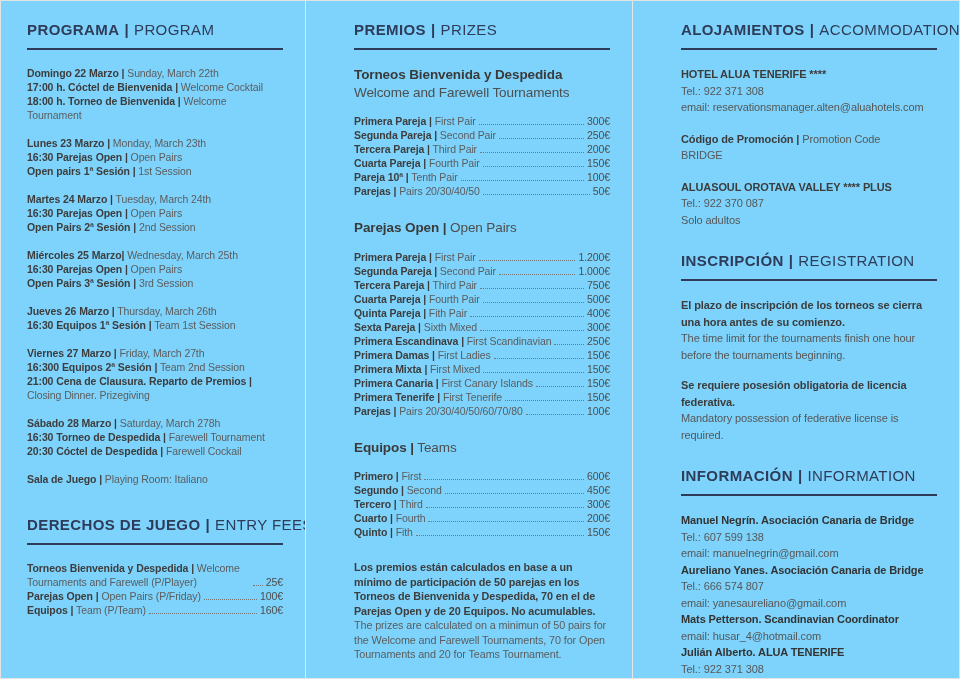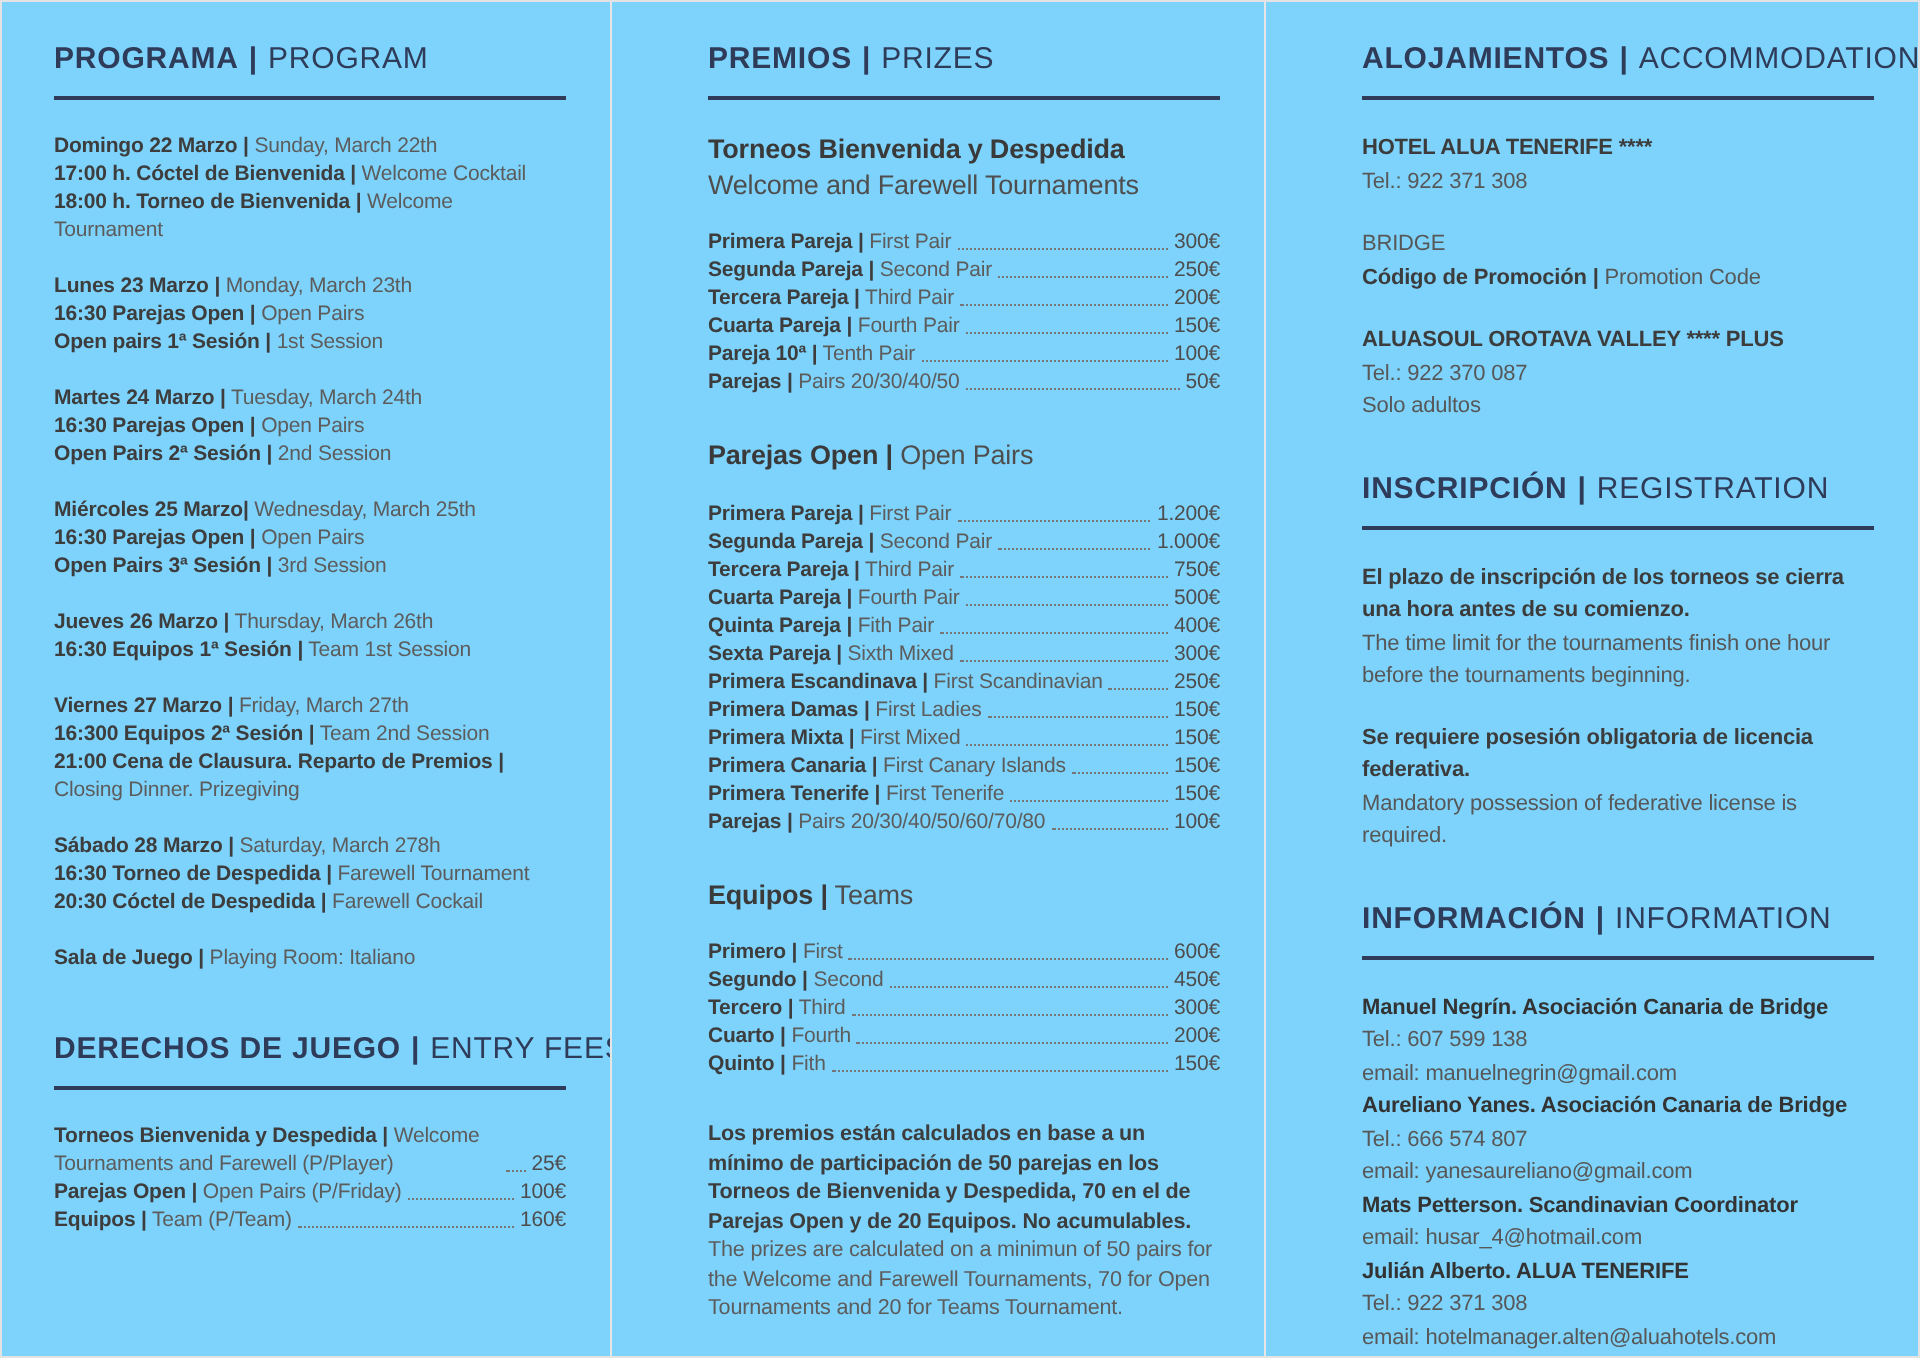--- a/index.html
+++ b/index.html
@@ -295,25 +295,26 @@
     <p class="note note-en">The prizes are calculated on a minimun of 50 pairs for the Welcome and Farewell Tournaments, 70 for Open Tournaments and 20 for Teams Tournament.</p>
   </div>
 
   <div class="col">
     <h2 class="sec-head"><b>ALOJAMIENTOS</b><span class="sep">|</span><span class="reg">ACCOMMODATIONS</span></h2>
 
     <div class="grp3">
 
     <div class="line3"><b>HOTEL ALUA TENERIFE ****</b></div>
         <div class="line3"><span>Tel.: 922 371 308</span></div>
+        <div class="line3"><span>email: reservationsmanager.alten@aluahotels.com</span></div>
       </div>
     <div class="grp3">
 
-    <div class="line3"><span>BRIDGE</span></div>
-        <div class="line3"><b>Código de Promoción |</b><span> Promotion Code</span></div>
+    <div class="line3"><b>Código de Promoción |</b><span> Promotion Code</span></div>
+        <div class="line3"><span>BRIDGE</span></div>
       </div>
     <div class="grp3">
 
     <div class="line3"><b>ALUASOUL OROTAVA VALLEY **** PLUS</b></div>
         <div class="line3"><span>Tel.: 922 370 087</span></div>
         <div class="line3"><span>Solo adultos</span></div>
       </div>
 
     <h2 class="sec-head sec-gap-sm"><b>INSCRIPCIÓN</b><span class="sep">|</span><span class="reg">REGISTRATION</span></h2>
 

